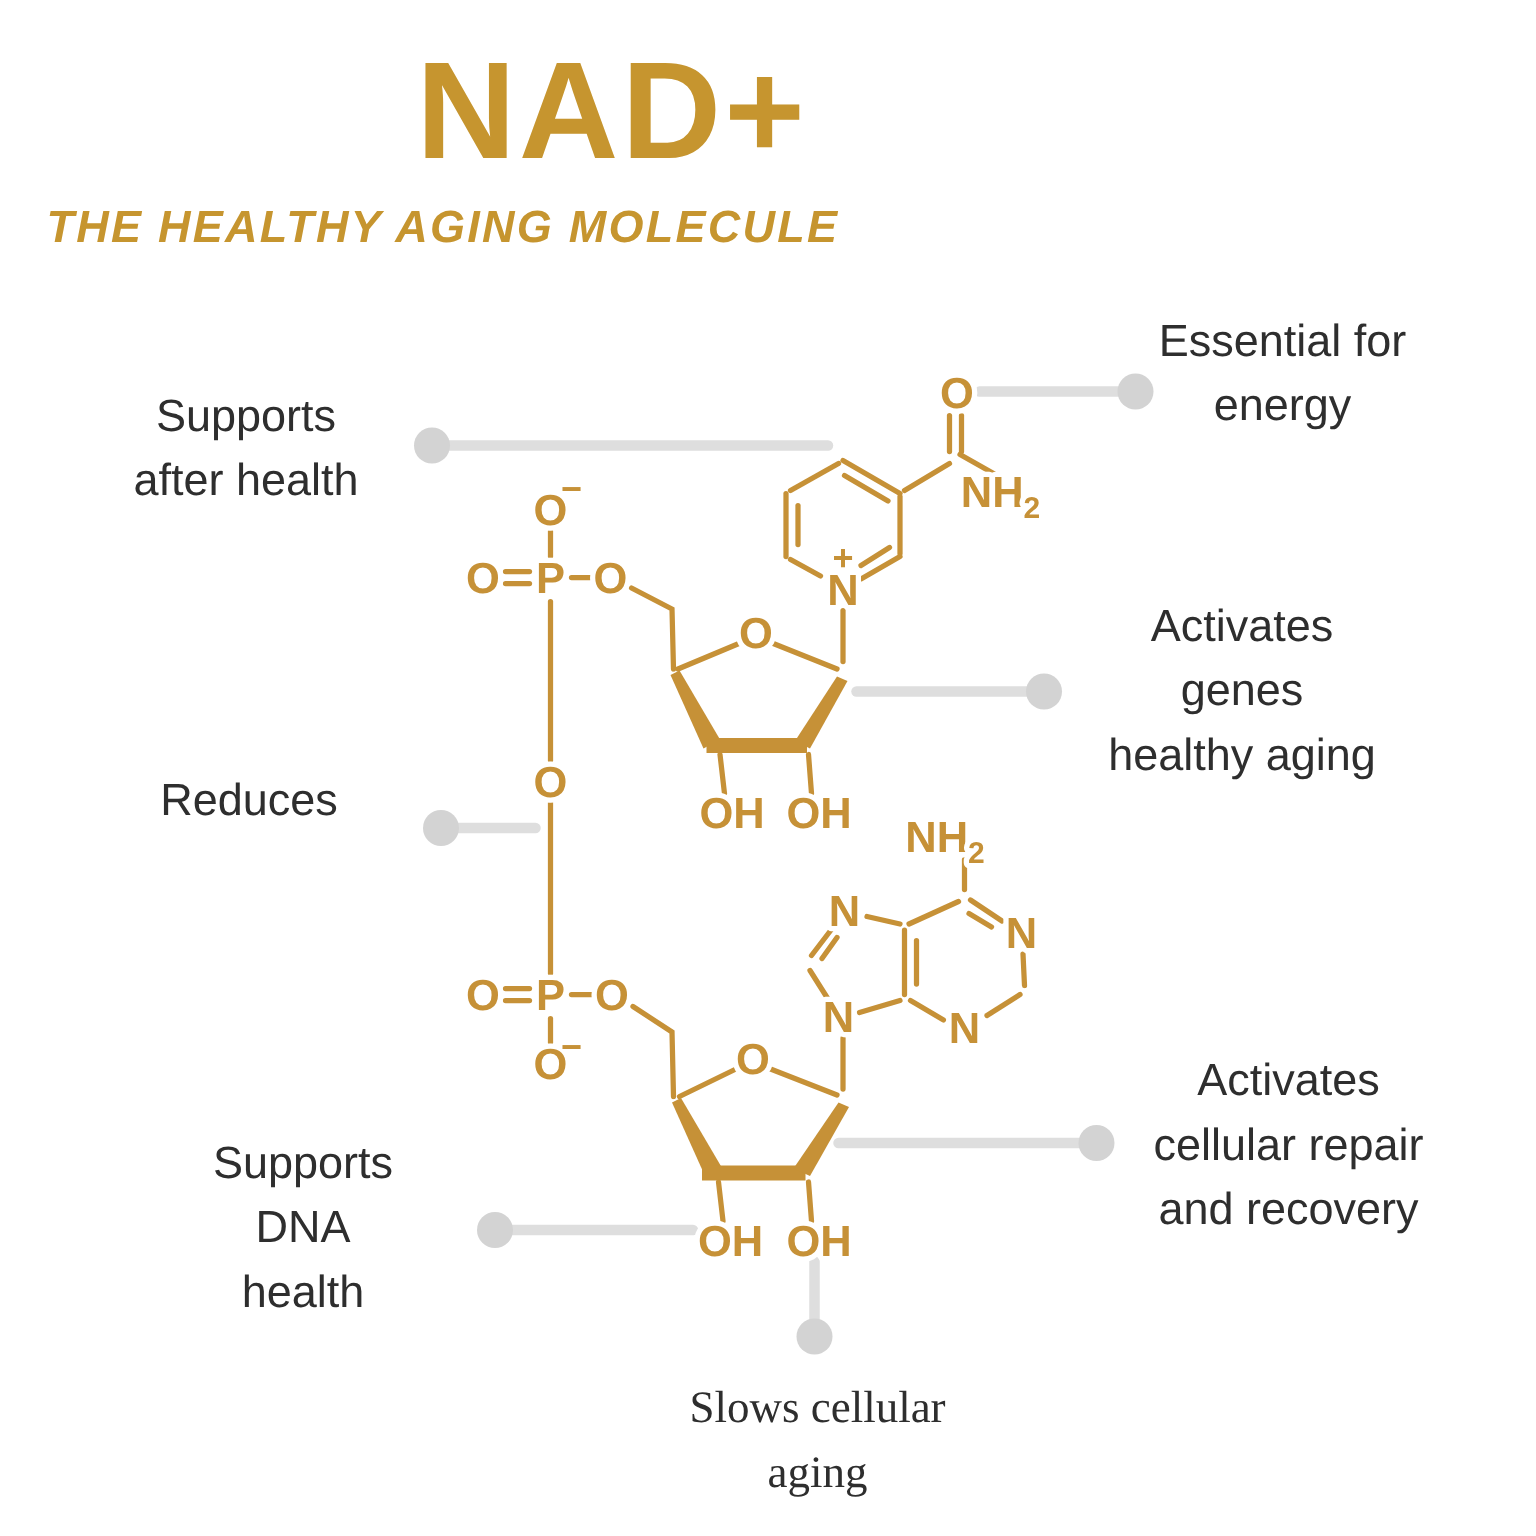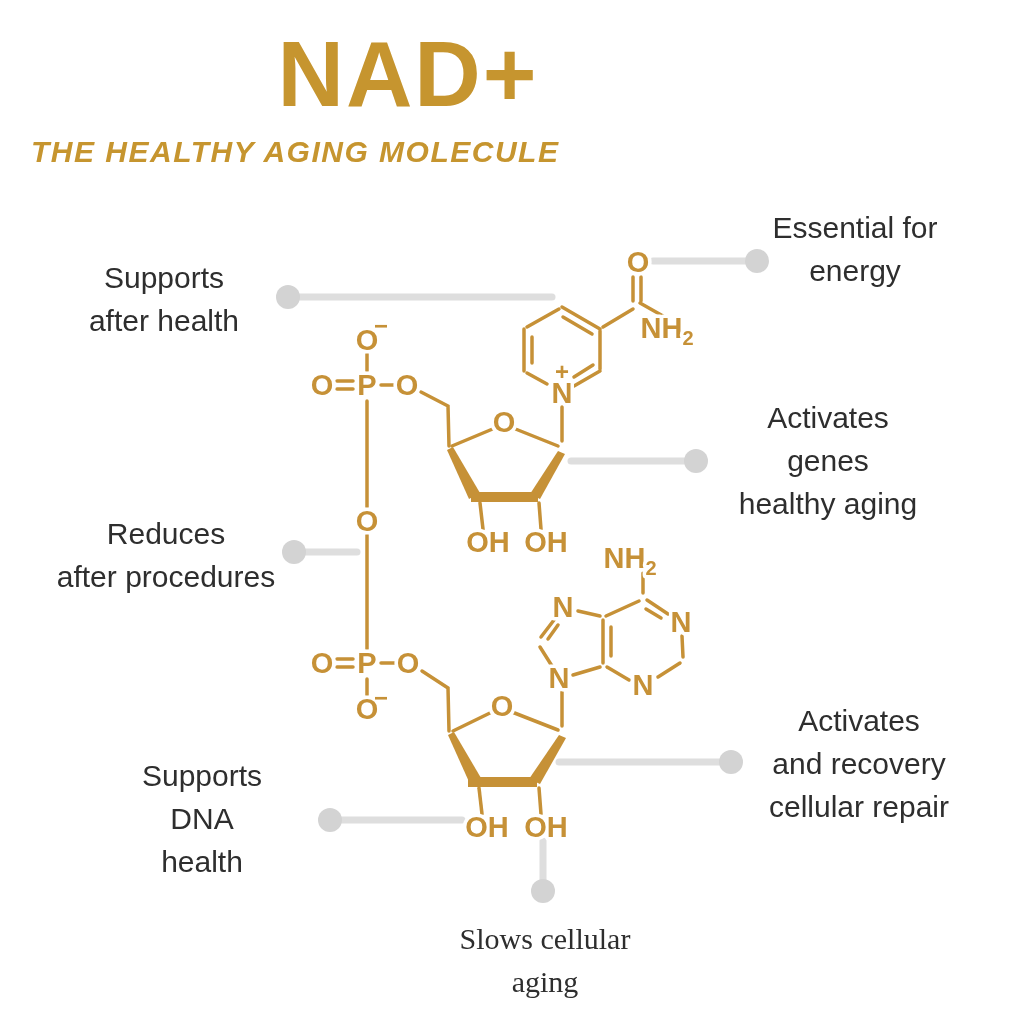--- a/index.html
+++ b/index.html
@@ -71,31 +71,30 @@
     <div>Essential for</div>
     <div>energy</div>
   </div>
   <div class="benefit b-genes">
     <div>Activates</div>
     <div>genes</div>
     <div>healthy aging</div>
   </div>
   <div class="benefit b-downtime">
     <div>Reduces</div>
-    <div>after procedures</div>
   </div>
   <div class="benefit b-dna">
     <div>Supports</div>
     <div>DNA</div>
     <div>health</div>
   </div>
   <div class="benefit b-repair">
     <div>Activates</div>
+    <div>cellular repair</div>
     <div>and recovery</div>
-    <div>cellular repair</div>
   </div>
   <div class="benefit b-slows">
     <div>Slows cellular</div>
     <div>aging</div>
   </div>
 
   <svg class="mol" width="1024" height="1024" viewBox="0 0 1024 1024">
 
     <g>
       <line class="conn" x1="288" y1="297" x2="552" y2="297"></line>

